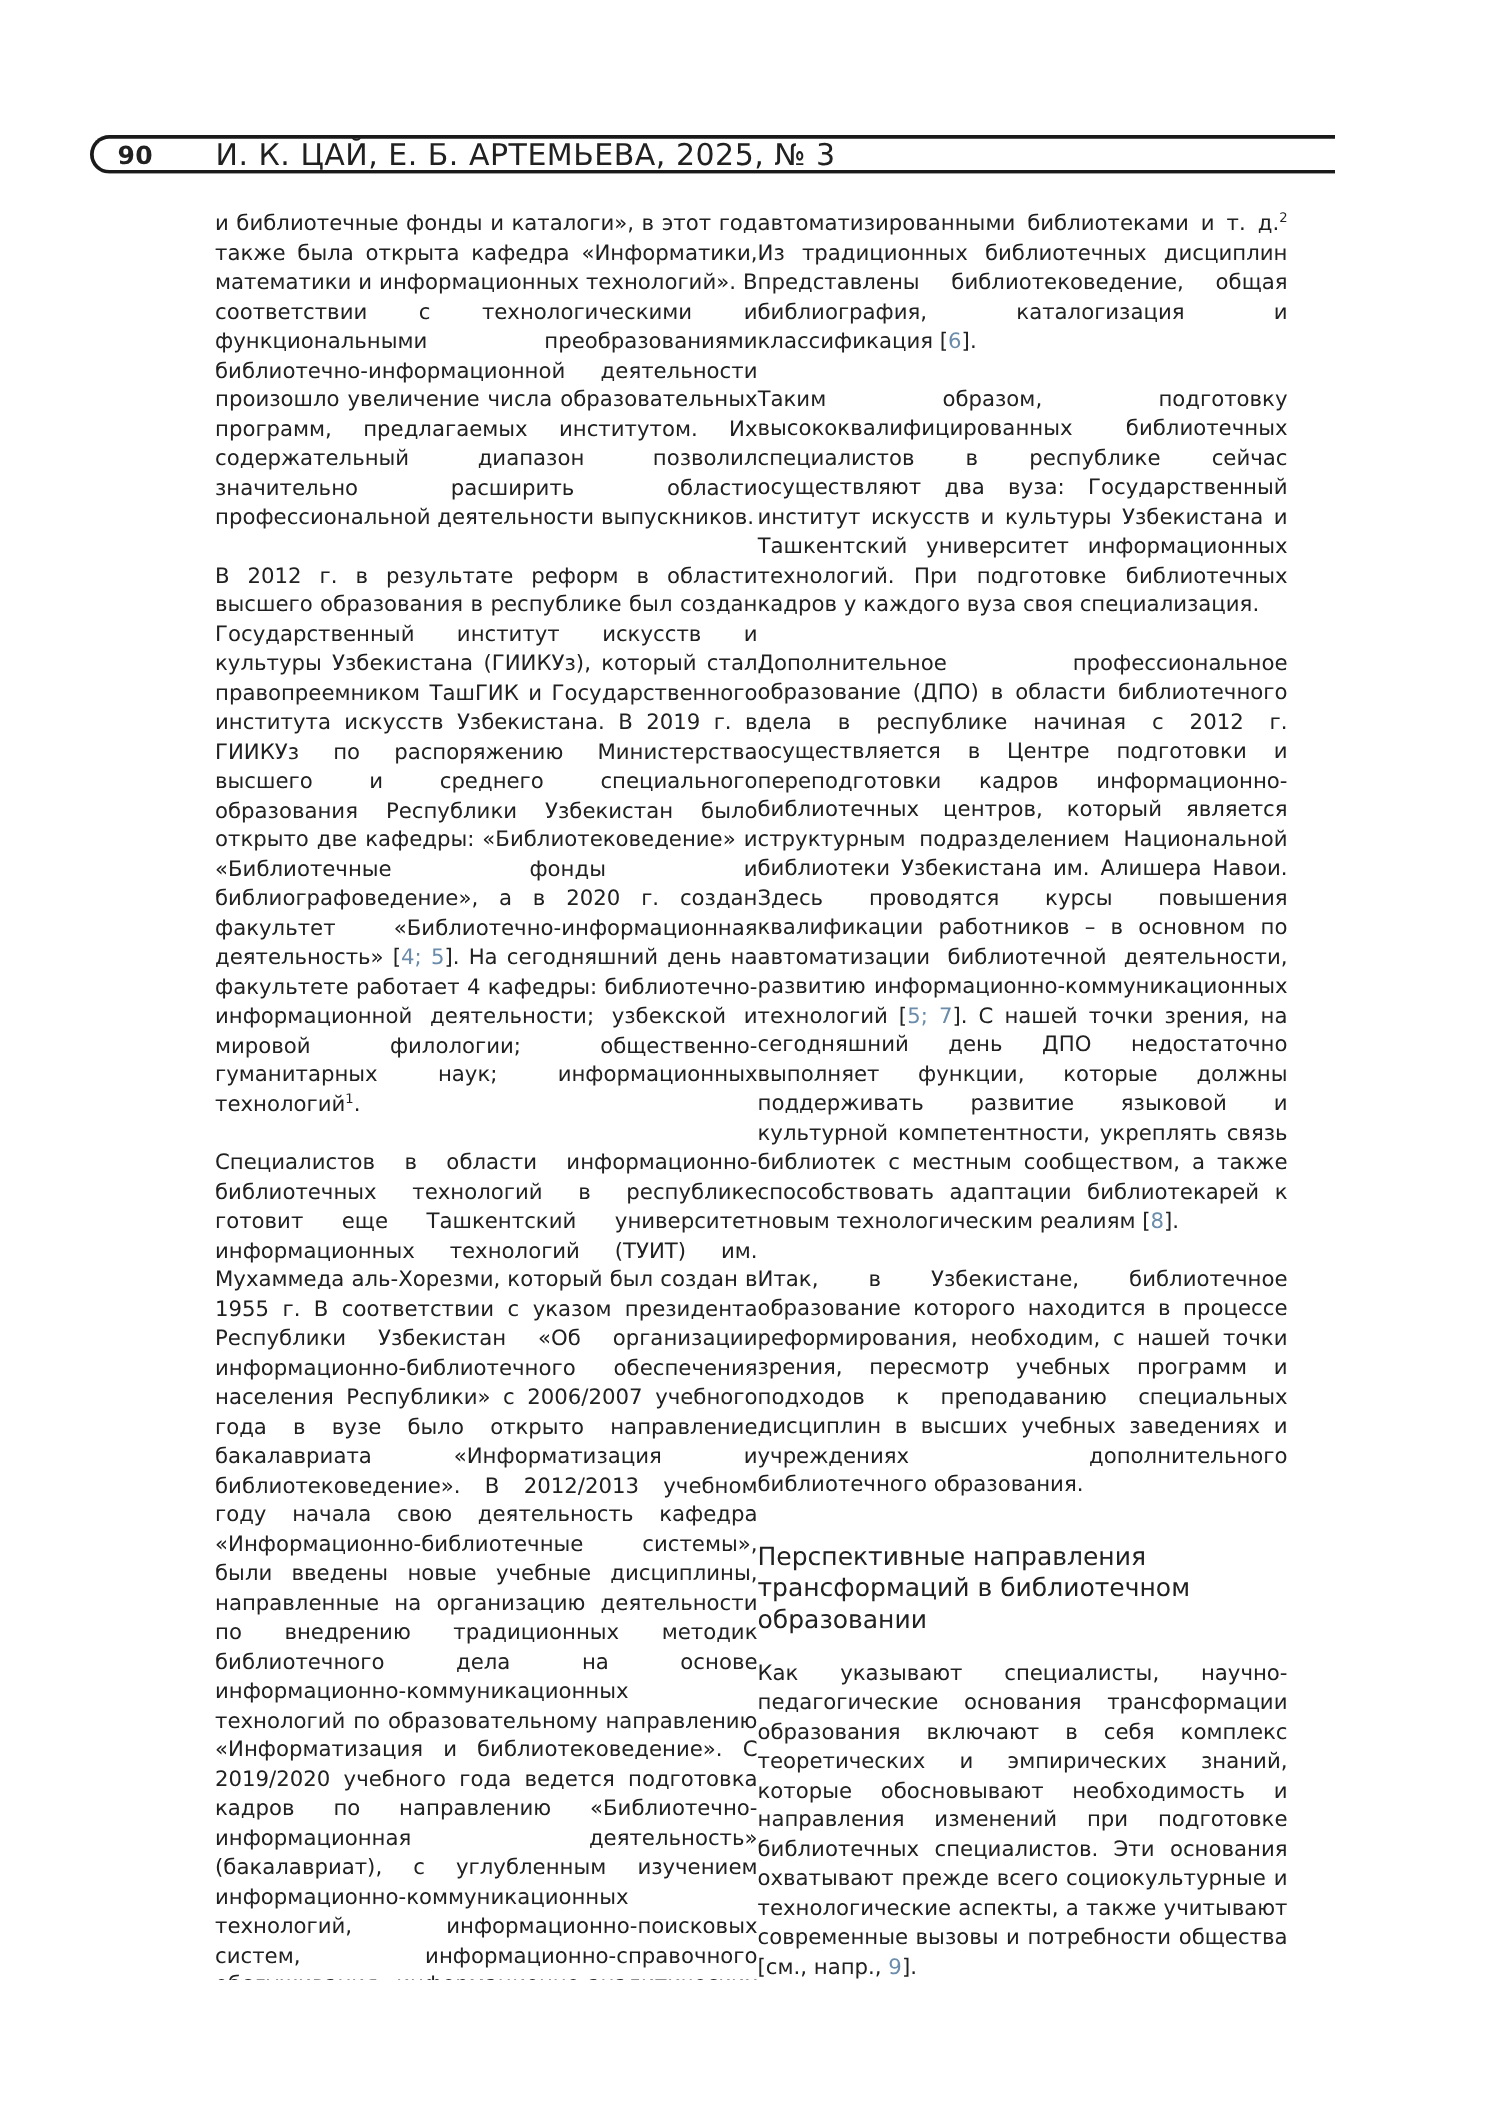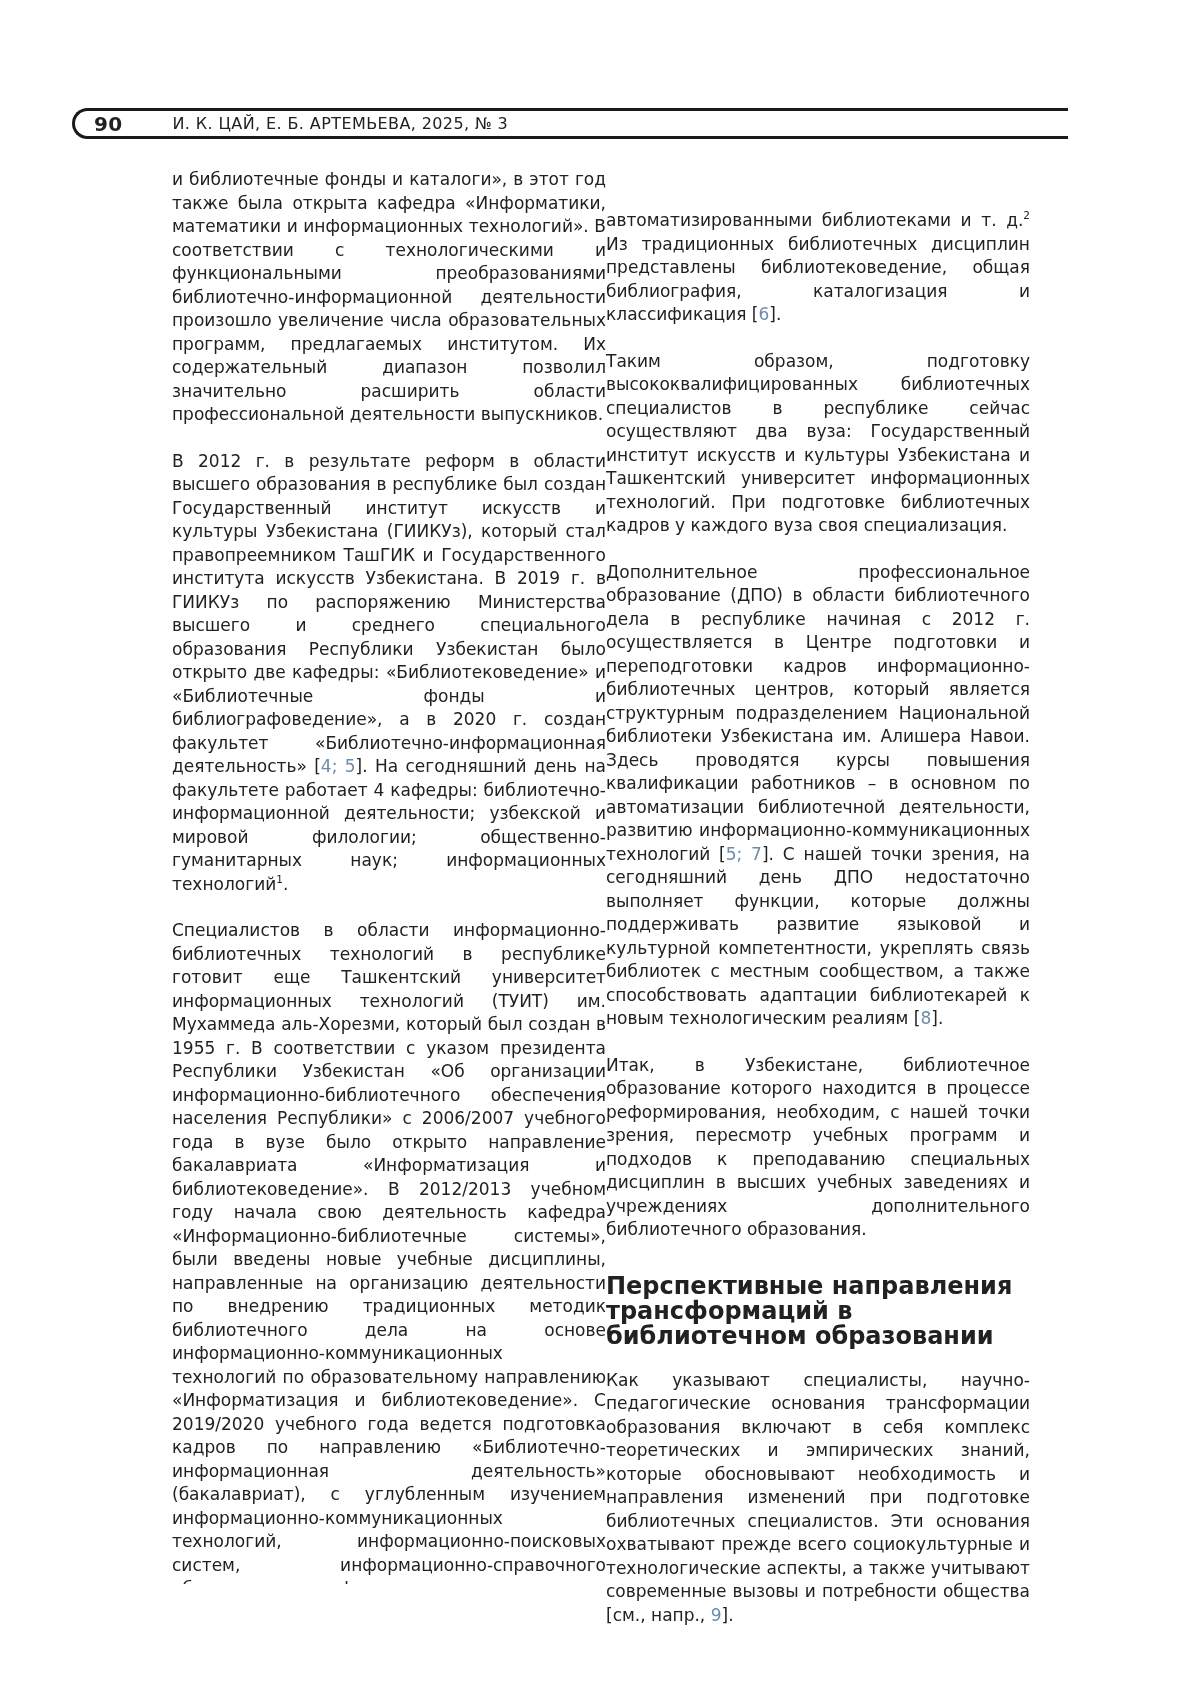--- a/index.html
+++ b/index.html
@@ -16,38 +16,38 @@
   .running-header{
     position:absolute;left:72px;top:108px;width:1011px;height:31px;
     border-top:3px solid #1a1a1a;
     border-bottom:3px solid #1a1a1a;
     border-left:3px solid #1a1a1a;
     border-radius:17px 0 0 17px;
     display:flex;align-items:center;
     box-sizing:border-box;
   }
   .page-number{font-weight:bold;font-size:20px;margin-left:19px;letter-spacing:0.3px;}
-  .running-title{font-size:16px;margin-left:50px;letter-spacing:0.4px;}
+  .running-title{font-size:24px;margin-left:50px;letter-spacing:0.4px;}
 
   
   .content{position:absolute;left:172px;top:168px;display:flex;}
   .col{display:flex;flex-direction:column;height:1416px;overflow:hidden;}
   .col-left{width:434px;}
-  .col-right{width:424px;margin-top:41px;}
+  .col-right{width:424px;}
 
   .para{
     margin:0 0 23px 0;
     font-size:17px;line-height:23.5px;
     text-align:justify;
     text-justify:inter-word;
   }
   .para:last-of-type{margin-bottom:0;}
 
   .section-heading{
-    font-size:24px;line-height:25px;font-weight:bold;
+    font-size:20px;line-height:25px;font-weight:normal;
     margin:9px 0 20px 0;
   }
 
   .cite{color:#6b8caa;}
   sup.sup{font-size:10.5px;line-height:0;vertical-align:super;}
 </style>
 </head>
 <body>
 
 <div class="page">

